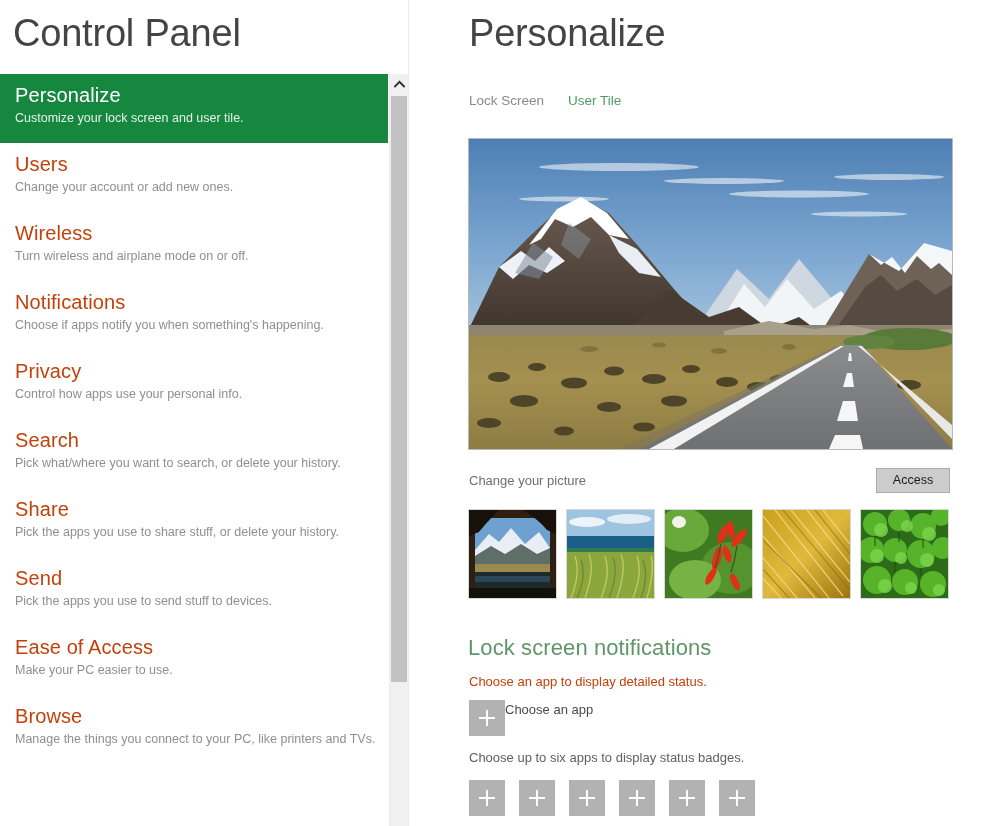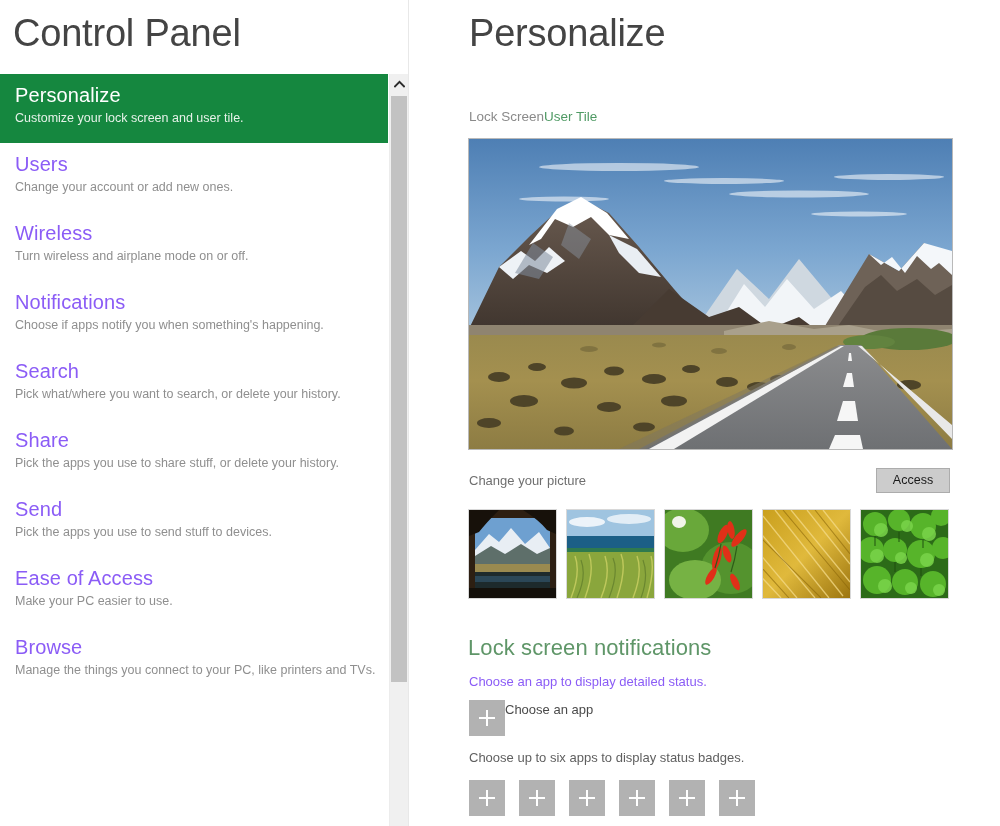--- a/index.html
+++ b/index.html
@@ -58,21 +58,21 @@
     height: 69px;
   }
 
   .nav-item.selected {
     background: #15873f;
   }
 
   .nav-title {
     font-size: 20px;
     font-weight: 300;
-    color: #8b5cf6;
+    color: #c2410c;
     line-height: 28px;
     letter-spacing: 0.1px;
     white-space: nowrap;
   }
 
   .nav-item.selected .nav-title { color: #ffffff; }
 
   .nav-desc {
     font-size: 12.5px;
     font-weight: 400;
@@ -151,22 +151,23 @@
     font-weight: 300;
     color: #444444;
     line-height: 46px;
     letter-spacing: -0.2px;
     white-space: nowrap;
   }
 
   #tab-bar {
     position: absolute;
     left: 60px;
-    top: 108px;
+    top: 92px;
     display: flex;
+    gap: 24px;
     justify-content: flex-end;
   }
 
   .tab {
     font-size: 13.5px;
     font-weight: 400;
     color: #8a8a8a;
     line-height: 18px;
     white-space: nowrap;
     cursor: pointer;
@@ -246,21 +247,21 @@
     line-height: 30px;
     letter-spacing: 0.1px;
     white-space: nowrap;
   }
 
   #detailed-status-label {
     position: absolute;
     left: 60px;
     top: 673px;
     font-size: 13px;
-    color: #8b5cf6;
+    color: #c2410c;
     line-height: 18px;
     white-space: nowrap;
   }
 
   #choose-app-row {
     position: absolute;
     left: 60px;
     top: 700px;
     display: flex;
     align-items: flex-start;
@@ -332,20 +333,24 @@
           <div class="nav-title">Users</div>
           <div class="nav-desc">Change your account or add new ones.</div>
         </div>
         <div class="nav-item">
           <div class="nav-title">Wireless</div>
           <div class="nav-desc">Turn wireless and airplane mode on or off.</div>
         </div>
         <div class="nav-item">
           <div class="nav-title">Notifications</div>
           <div class="nav-desc">Choose if apps notify you when something's happening.</div>
+        </div>
+        <div class="nav-item">
+          <div class="nav-title">Privacy</div>
+          <div class="nav-desc">Control how apps use your personal info.</div>
         </div>
         <div class="nav-item">
           <div class="nav-title">Search</div>
           <div class="nav-desc">Pick what/where you want to search, or delete your history.</div>
         </div>
         <div class="nav-item">
           <div class="nav-title">Share</div>
           <div class="nav-desc">Pick the apps you use to share stuff, or delete your history.</div>
         </div>
         <div class="nav-item">

